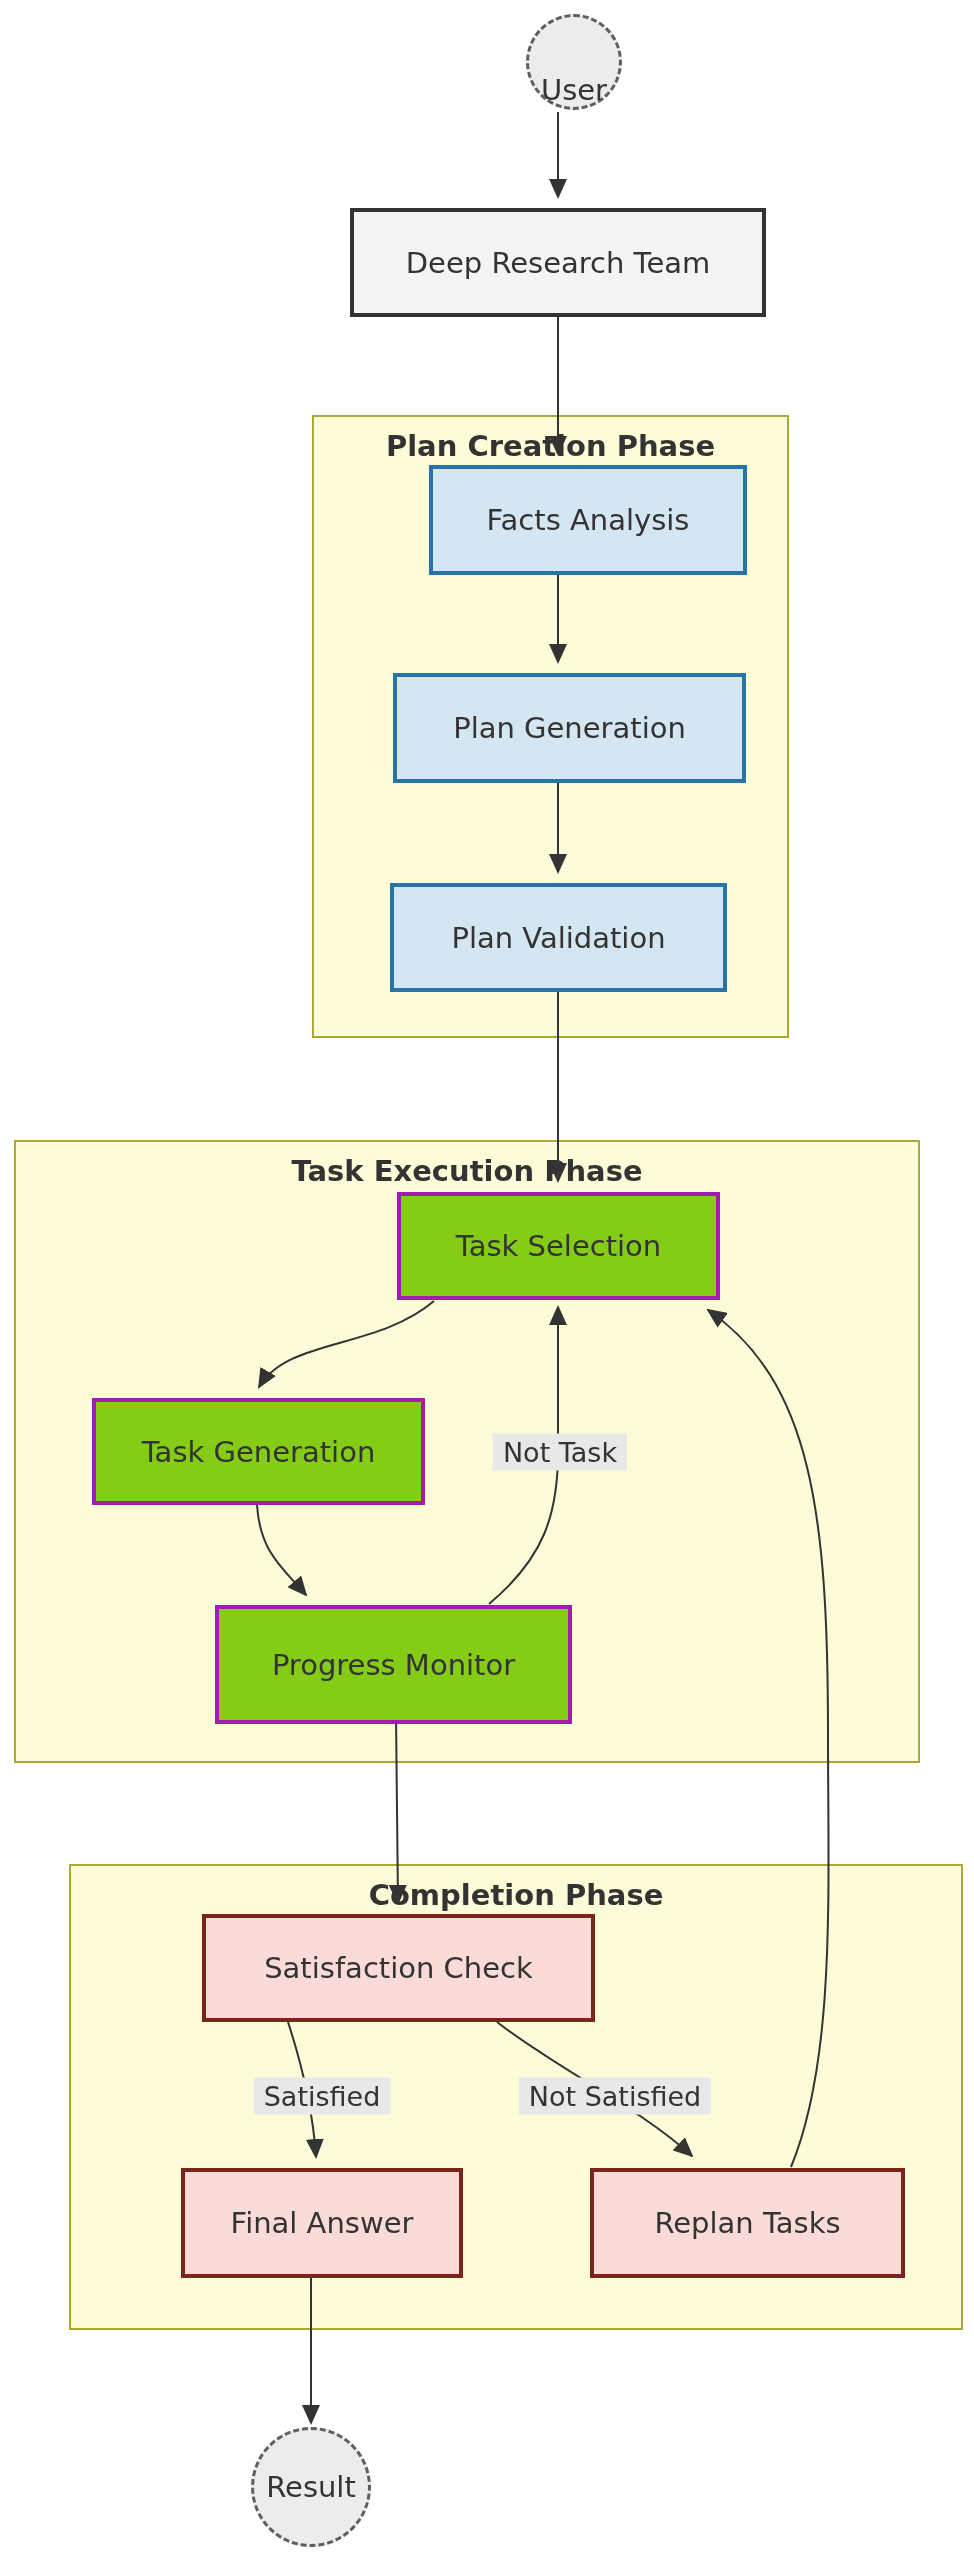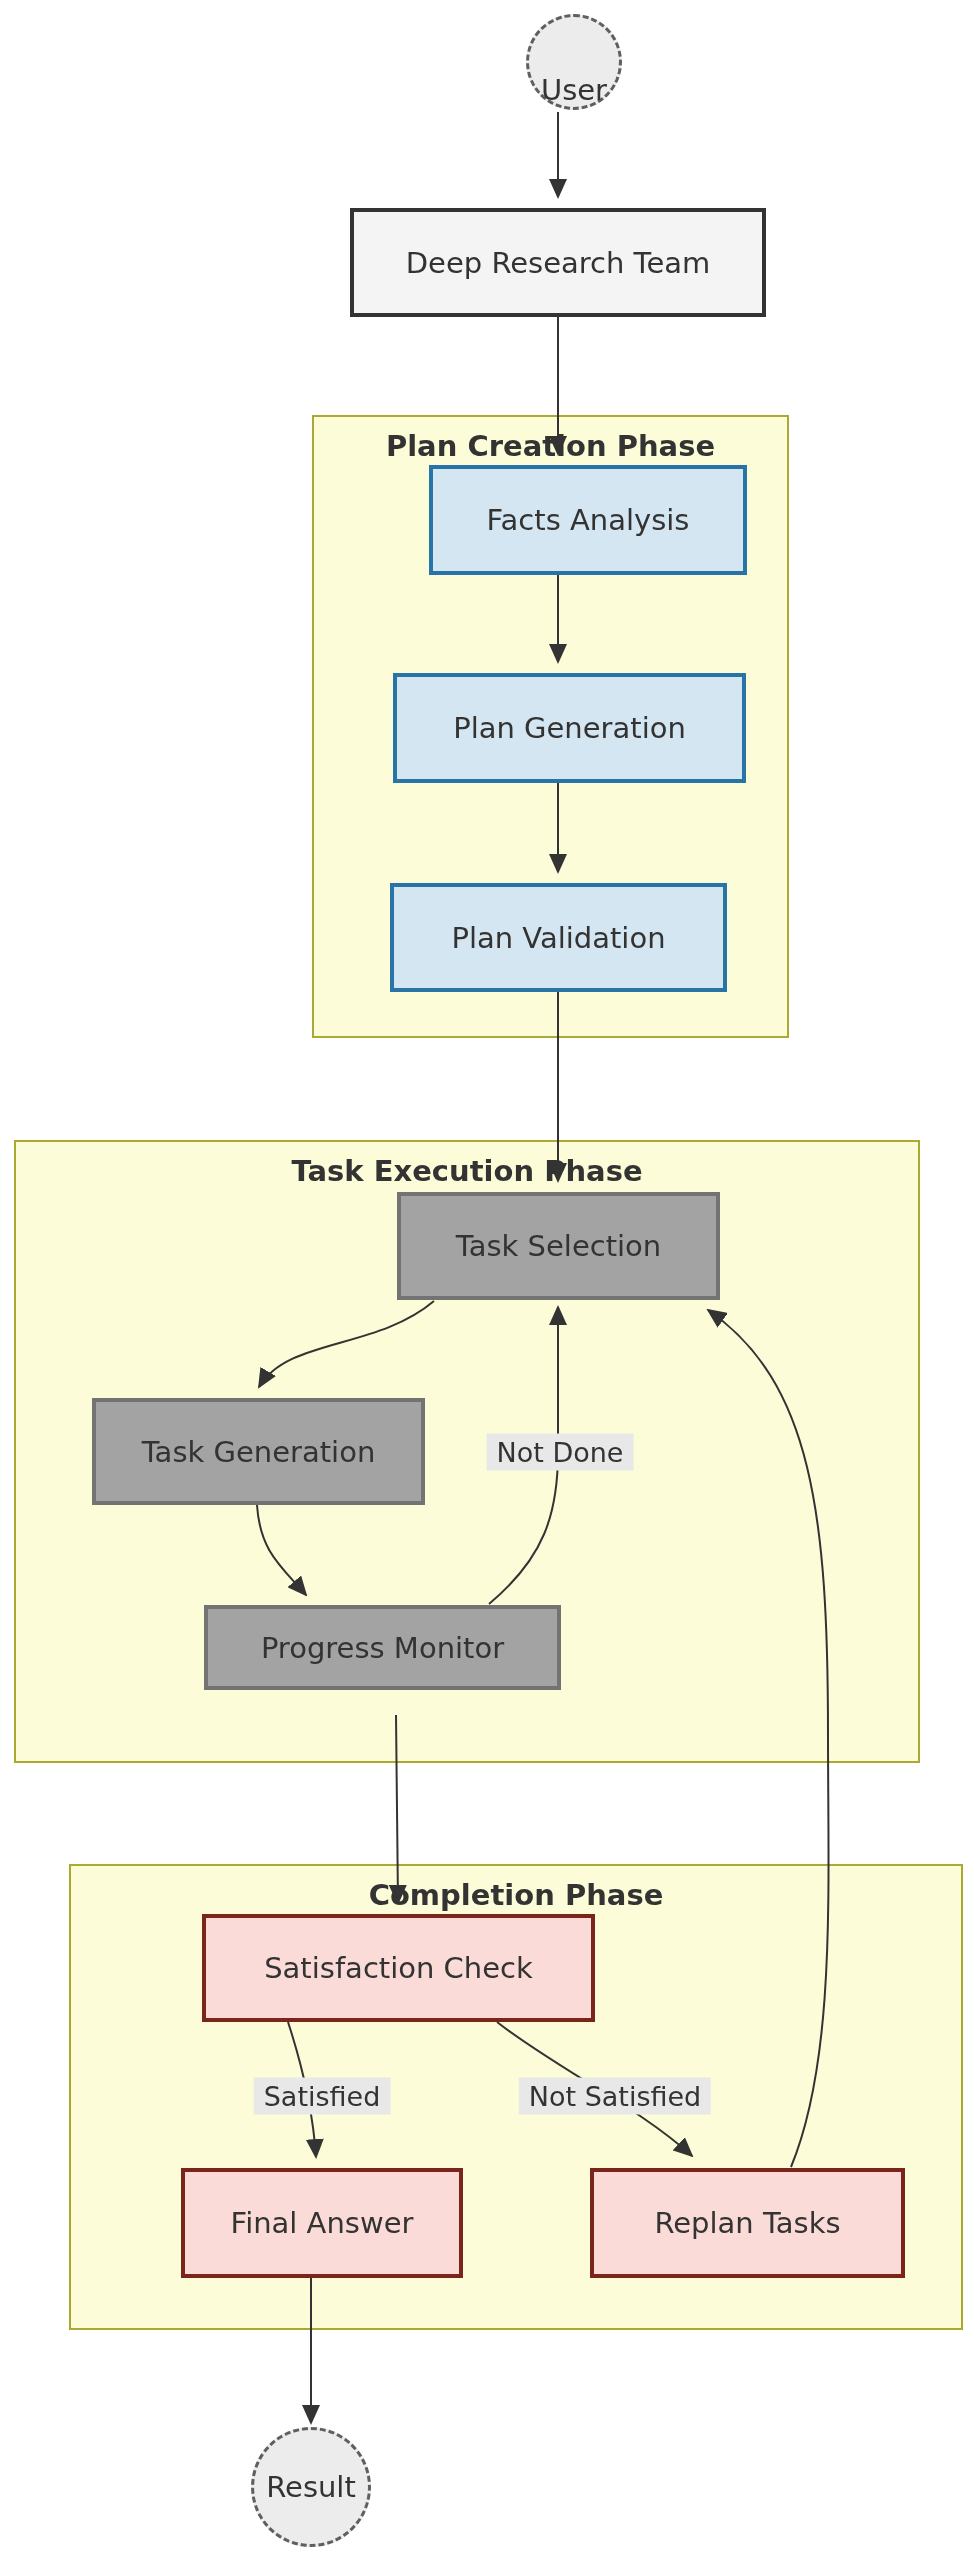--- a/index.html
+++ b/index.html
@@ -17,21 +17,21 @@
   }
   
   #edge-layer{position:absolute;left:0;top:0;z-index:3;}
   
   .node{
     position:absolute;display:flex;align-items:center;justify-content:center;
     box-sizing:border-box;font-size:29px;text-align:center;z-index:4;
   }
   .node.rect-gray{background:#f4f4f4;border:4px solid #333333;}
   .node.rect-blue{background:#d4e6f1;border:4px solid #2874a6;}
-  .node.rect-green{background:#a3a3a3;border:4px solid #737373;}
+  .node.rect-green{background:#84cc16;border:4px solid #a21caf;}
   .node.rect-red{background:#fadbd8;border:4px solid #7b241c;}
   .node.circle{
     background:#ececec;border:3px dashed #5f5f5f;border-radius:50%;
   }
   
   .edge-label{
     position:absolute;transform:translate(-50%,-50%);z-index:5;
     background:#e8e8e8;color:#333;font-size:27px;padding:3px 10px;white-space:nowrap;
   }
 </style>
@@ -96,39 +96,39 @@
   </div>
 
   <div class="node rect-green" style="left:397px;top:1192px;width:323px;height:108px;">
     <span>Task Selection</span>
   </div>
 
   <div class="node rect-green" style="left:92px;top:1398px;width:333px;height:107px;">
     <span>Task Generation</span>
   </div>
 
-  <div class="node rect-green" style="left:204px;top:1605px;width:357px;height:85px;">
+  <div class="node rect-green" style="left:215px;top:1605px;width:357px;height:119px;">
     <span>Progress Monitor</span>
   </div>
 
   <div class="node rect-red" style="left:202px;top:1914px;width:393px;height:108px;">
     <span>Satisfaction Check</span>
   </div>
 
   <div class="node rect-red" style="left:181px;top:2168px;width:282px;height:110px;">
     <span>Final Answer</span>
   </div>
 
   <div class="node rect-red" style="left:590px;top:2168px;width:315px;height:110px;">
     <span>Replan Tasks</span>
   </div>
 
   <div class="node circle" style="left:251px;top:2427px;width:120px;height:120px;">
     <span>Result</span>
   </div>
 
-  <div class="edge-label" style="left:560px;top:1452px;">Not Done</div>
+  <div class="edge-label" style="left:560px;top:1452px;">Not Task</div>
 
   <div class="edge-label" style="left:311px;top:2096px;margin-left:11px;">Satisfied</div>
 
   <div class="edge-label" style="left:615px;top:2096px;">Not Satisfied</div>
 
 </div>
 
 </body></html>

